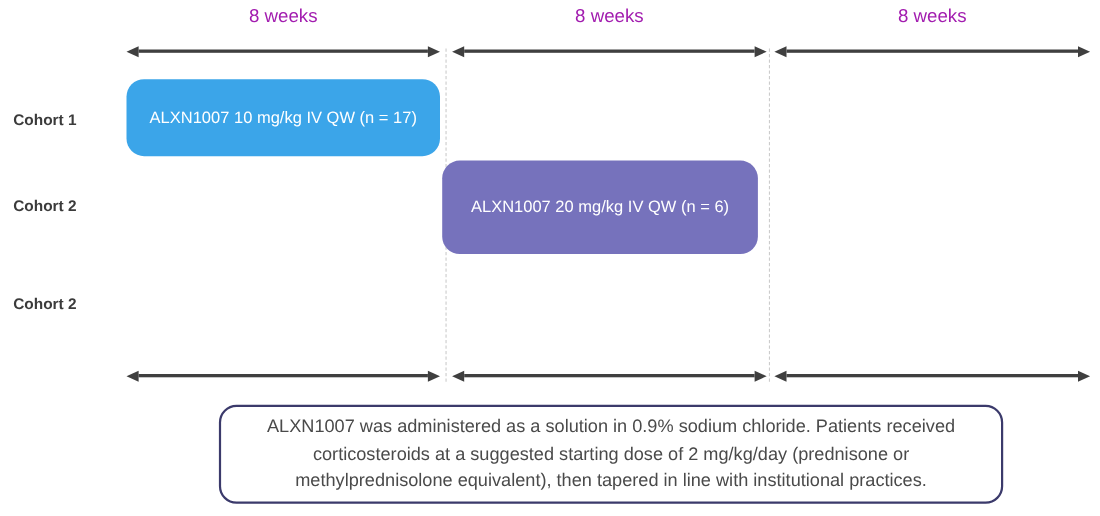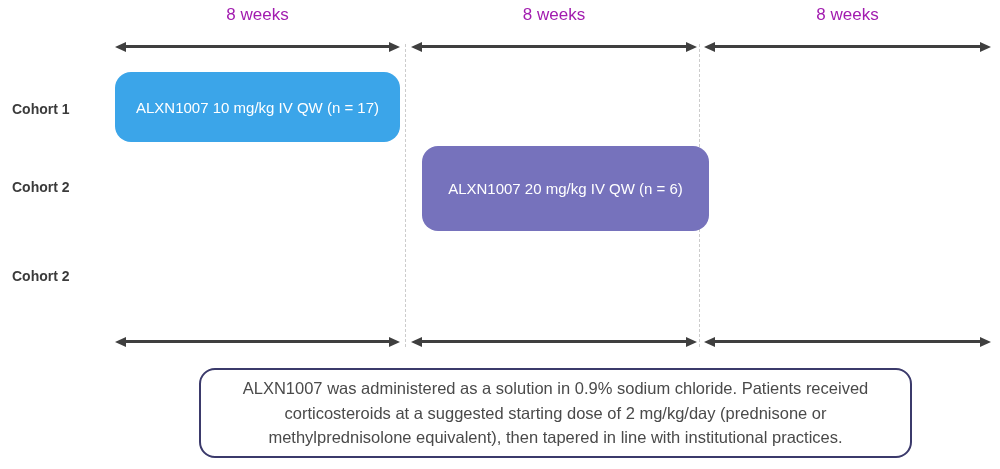--- a/index.html
+++ b/index.html
@@ -46,21 +46,21 @@
   .cl-3{top:268px;}
   
   .treat-box{
     position:absolute;
     display:flex;align-items:center;justify-content:center;
     border-radius:16px;
     color:#ffffff;font-size:15px;
     text-align:center;padding:0 6px;box-sizing:border-box;
   }
   .tb-1{left:115px;top:72px;width:285px;height:70px;background:#3ba5e9;}
-  .tb-2{left:422px;top:146px;width:287px;height:85px;background:#7672bc;}
+  .tb-2{left:402px;top:146px;width:287px;height:85px;background:#7672bc;}
   .tb-3{left:703px;top:237px;width:287px;height:85px;background:#767676;}
   
   .footnote{
     position:absolute;left:199px;top:368px;width:713px;height:90px;
     box-sizing:border-box;
     border:2px solid #3b3a6b;border-radius:16px;
     background:#ffffff;
     display:flex;align-items:center;justify-content:center;
     padding:0 26px;
   }

